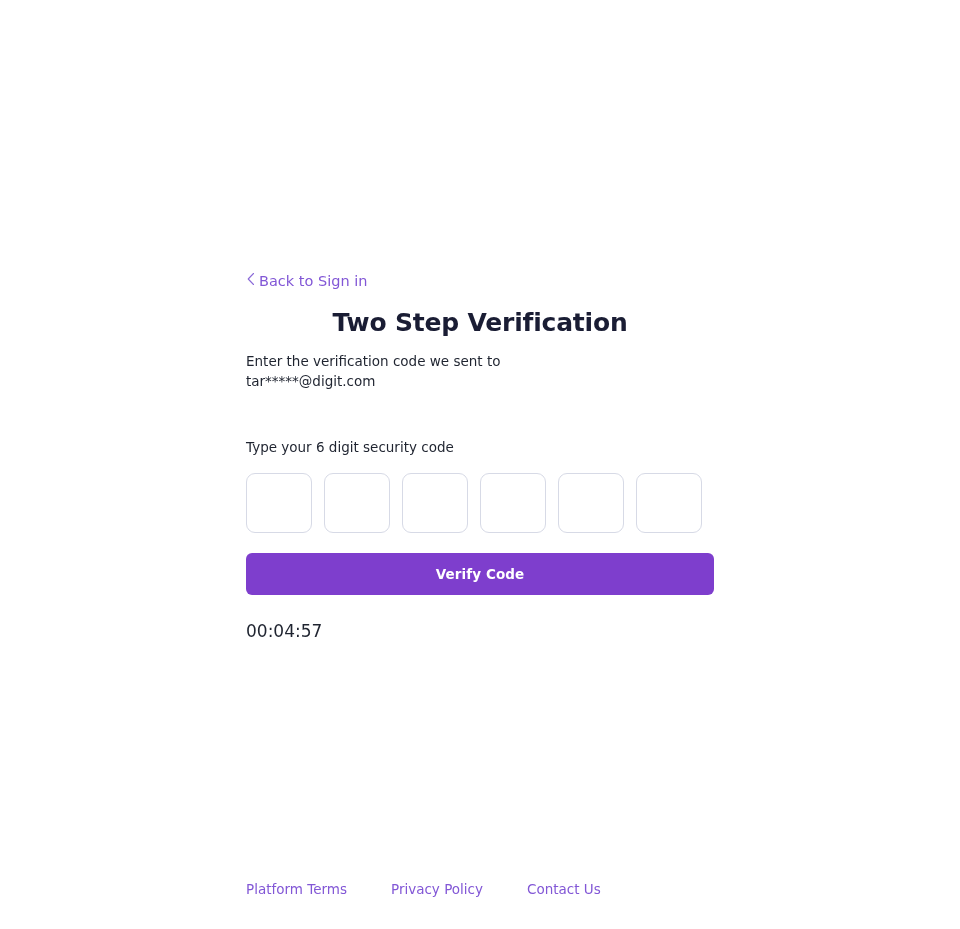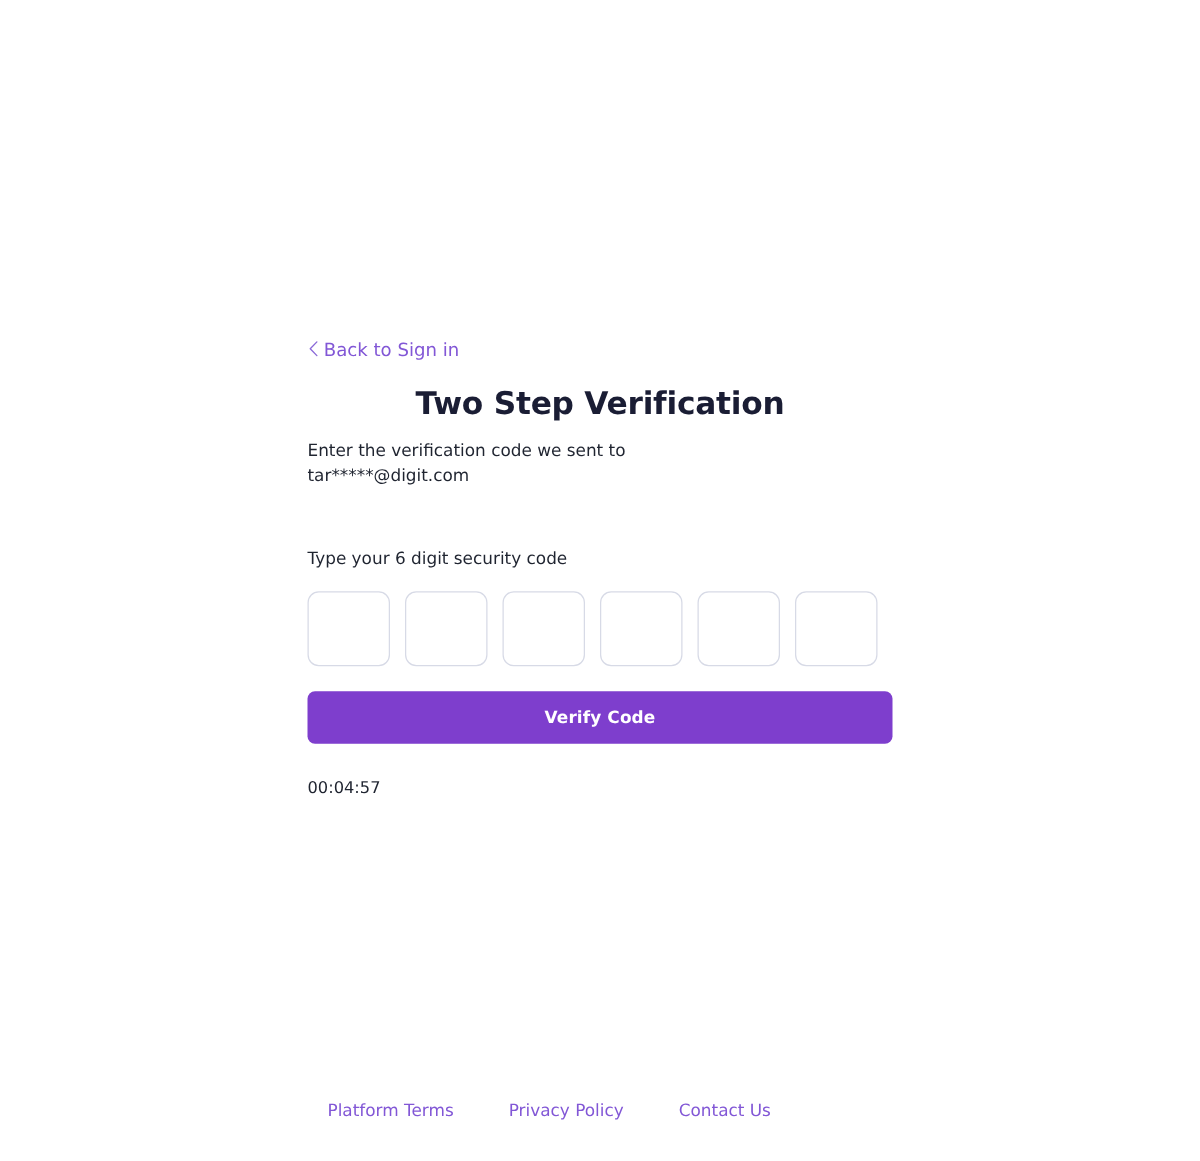--- a/index.html
+++ b/index.html
@@ -115,29 +115,29 @@
     border-radius: 6px;
     font-family: "DejaVu Sans", sans-serif;
     font-size: 13.5px;
     font-weight: bold;
     cursor: pointer;
     letter-spacing: 0.1px;
   }
 
   .timer {
     margin-top: 28px;
-    font-size: 13px;
+    font-size: 17px;
     line-height: 16px;
     color: #1f2430;
   }
 
   
   .footer {
     position: absolute;
-    left: 262px;
+    left: 246px;
     top: 880px;
     display: flex;
     gap: 44px;
   }
   .footer-link {
     color: #8257d6;
     font-size: 13.5px;
     line-height: 18px;
     text-decoration: none;
     cursor: pointer;

